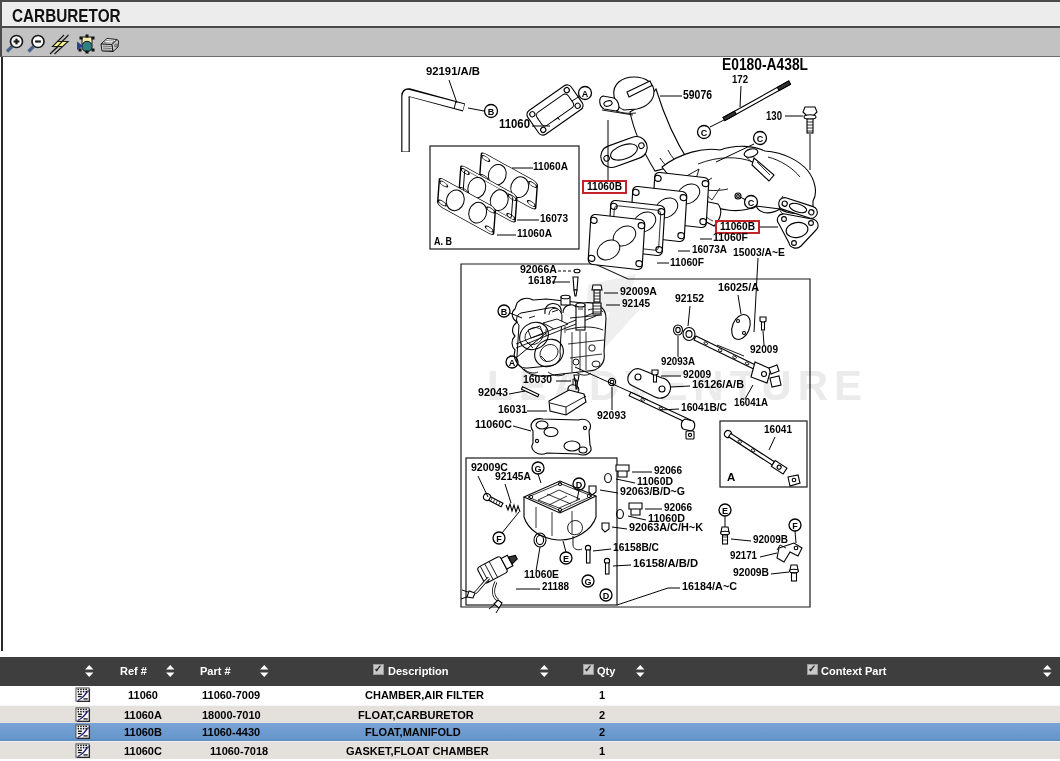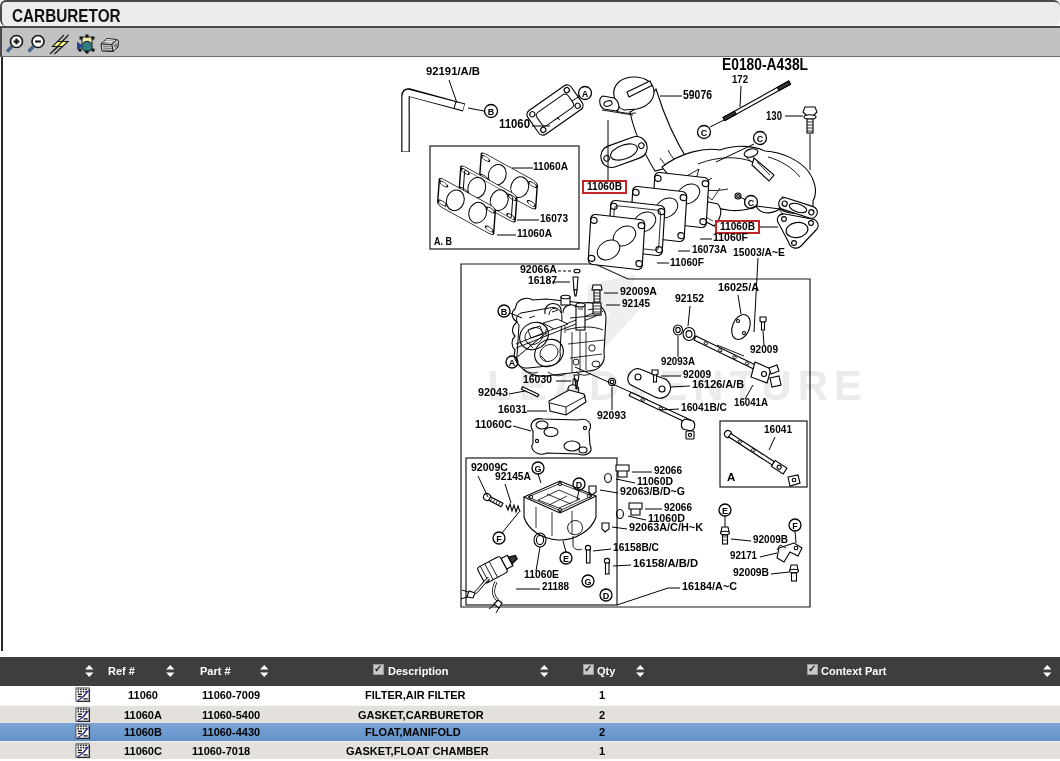--- a/index.html
+++ b/index.html
@@ -1,18 +1,18 @@
 <!DOCTYPE html>
 <html><head>
 <meta charset="utf-8">
 <style>
   html,body{margin:0;padding:0;width:1060px;height:761px;overflow:hidden;background:#fff;
     font-family:"Liberation Sans", sans-serif;}
   #titlebar{position:absolute;left:0;top:0;width:1060px;height:26px;background:#ececec;
-    border-top:2px solid #4a4a4a;border-left:2px solid #4a4a4a;box-sizing:border-box;border-radius:6px;}
+    border-top:2px solid #4a4a4a;border-left:2px solid #4a4a4a;box-sizing:border-box;}
   #titlebar span{position:absolute;left:10px;top:4px;font-size:17.5px;font-weight:bold;color:#111;
     transform:scaleX(0.875);transform-origin:left center;white-space:nowrap;}
   #tbsep{position:absolute;left:0;top:26px;width:1060px;height:2px;background:#4a4a4a;}
   #toolbar{position:absolute;left:0;top:28px;width:1060px;height:29px;background:#c2c2c2;
     border-left:2px solid #4a4a4a;box-sizing:border-box;border-bottom:1px solid #6e6e6e;}
   #diag{position:absolute;left:0;top:57px;width:1060px;height:599px;background:#fff;}
   #leftline{position:absolute;left:1px;top:57px;width:1.5px;height:594px;background:#2a2a2a;}
   
   #thead{position:absolute;left:0;top:657px;width:1060px;height:29px;background:#3e3e3e;color:#fff;}
   #thead .lbl{position:absolute;top:8px;font-size:11px;font-weight:bold;}
@@ -570,21 +570,21 @@
         <text x="795" y="528.5">F</text>
 </g>
 </svg>
 </div>
 <div id="leftline"></div>
 
 <div id="thead">
   <svg class="sorticon" style="left:85px" viewBox="0 0 9 13">
       <path d="M4.5,0 L9,5 L0,5 Z M4.5,13 L0,8 L9,8 Z" fill="#fff"></path>
     </svg>
-  <span class="lbl" style="left:108px">Ref #</span>
+  <span class="lbl" style="left:120px">Ref #</span>
   <svg class="sorticon" style="left:166px" viewBox="0 0 9 13">
       <path d="M4.5,0 L9,5 L0,5 Z M4.5,13 L0,8 L9,8 Z" fill="#fff"></path>
     </svg>
   <span class="lbl" style="left:200px">Part #</span>
   <svg class="sorticon" style="left:260px" viewBox="0 0 9 13">
       <path d="M4.5,0 L9,5 L0,5 Z M4.5,13 L0,8 L9,8 Z" fill="#fff"></path>
     </svg>
   <span class="cb" style="left:373px"></span>
   <span class="lbl" style="left:388px">Description</span>
   <svg class="sorticon" style="left:540px" viewBox="0 0 9 13">
@@ -621,21 +621,21 @@
         <rect x="2.5" y="7" width="4.5" height="1.4"></rect>
         <rect x="2.5" y="9.5" width="4" height="1.4"></rect>
         <rect x="8.5" y="12" width="4.5" height="1.4"></rect>
       </g>
       <path d="M2,13.5 C4,13 6,11.5 8,9.5 L12,4.5 L13.5,5 L10,9.5 C8,11.7 5,13.8 3.5,14.2 Z" fill="#1b1b7a"></path>
       <path d="M12,4.5 L13.8,3 L14,5.2 Z" fill="#1b1b7a"></path>
       <path d="M3,14 L2,15 L4.5,14.8 Z" fill="#1b1b7a"></path>
     </svg>
   <span class="c" style="left:128px">11060</span>
   <span class="c" style="left:202px">11060-7009</span>
-  <span class="c" style="left:365px">FILTER,AIR FILTER</span>
+  <span class="c" style="left:365px">CHAMBER,AIR FILTER</span>
   <span class="c" style="left:599px">1</span>
 </div>
 <div class="row" style="top:705px;height:18px;background:#e4e1dc;border-top:1px solid #f6f6f6;box-sizing:border-box;">
   <svg class="ricon" viewBox="0 0 16 16">
       <rect x="0.5" y="1" width="14" height="14" fill="#fdfdfd" stroke="#444" stroke-width="1"></rect>
       <rect x="1.5" y="15" width="14" height="1" fill="#222"></rect>
       <rect x="14.5" y="2" width="1" height="14" fill="#222"></rect>
       <g fill="#111">
         <rect x="2.2" y="1.8" width="1.6" height="1.6"></rect>
         <rect x="5" y="1.8" width="1.6" height="1.6"></rect>
@@ -649,22 +649,22 @@
       <g fill="#111">
         <rect x="2.5" y="7" width="4.5" height="1.4"></rect>
         <rect x="2.5" y="9.5" width="4" height="1.4"></rect>
         <rect x="8.5" y="12" width="4.5" height="1.4"></rect>
       </g>
       <path d="M2,13.5 C4,13 6,11.5 8,9.5 L12,4.5 L13.5,5 L10,9.5 C8,11.7 5,13.8 3.5,14.2 Z" fill="#1b1b7a"></path>
       <path d="M12,4.5 L13.8,3 L14,5.2 Z" fill="#1b1b7a"></path>
       <path d="M3,14 L2,15 L4.5,14.8 Z" fill="#1b1b7a"></path>
     </svg>
   <span class="c" style="left:124px">11060A</span>
-  <span class="c" style="left:202px">11060-5400</span>
-  <span class="c" style="left:358px">GASKET,CARBURETOR</span>
+  <span class="c" style="left:202px">18000-7010</span>
+  <span class="c" style="left:358px">FLOAT,CARBURETOR</span>
   <span class="c" style="left:599px">2</span>
 </div>
 <div class="row" style="top:723px;height:18px;background:linear-gradient(#79a3d5,#6696cb 85%,#5d8bbf);">
   <svg class="ricon" viewBox="0 0 16 16">
       <rect x="0.5" y="1" width="14" height="14" fill="#fdfdfd" stroke="#444" stroke-width="1"></rect>
       <rect x="1.5" y="15" width="14" height="1" fill="#222"></rect>
       <rect x="14.5" y="2" width="1" height="14" fill="#222"></rect>
       <g fill="#111">
         <rect x="2.2" y="1.8" width="1.6" height="1.6"></rect>
         <rect x="5" y="1.8" width="1.6" height="1.6"></rect>
@@ -707,16 +707,16 @@
       <g fill="#111">
         <rect x="2.5" y="7" width="4.5" height="1.4"></rect>
         <rect x="2.5" y="9.5" width="4" height="1.4"></rect>
         <rect x="8.5" y="12" width="4.5" height="1.4"></rect>
       </g>
       <path d="M2,13.5 C4,13 6,11.5 8,9.5 L12,4.5 L13.5,5 L10,9.5 C8,11.7 5,13.8 3.5,14.2 Z" fill="#1b1b7a"></path>
       <path d="M12,4.5 L13.8,3 L14,5.2 Z" fill="#1b1b7a"></path>
       <path d="M3,14 L2,15 L4.5,14.8 Z" fill="#1b1b7a"></path>
     </svg>
   <span class="c" style="left:124px">11060C</span>
-  <span class="c" style="left:192px">11060-7018</span>
+  <span class="c" style="left:210px">11060-7018</span>
   <span class="c" style="left:346px">GASKET,FLOAT CHAMBER</span>
   <span class="c" style="left:599px">1</span>
 </div>
 
 </body></html>

